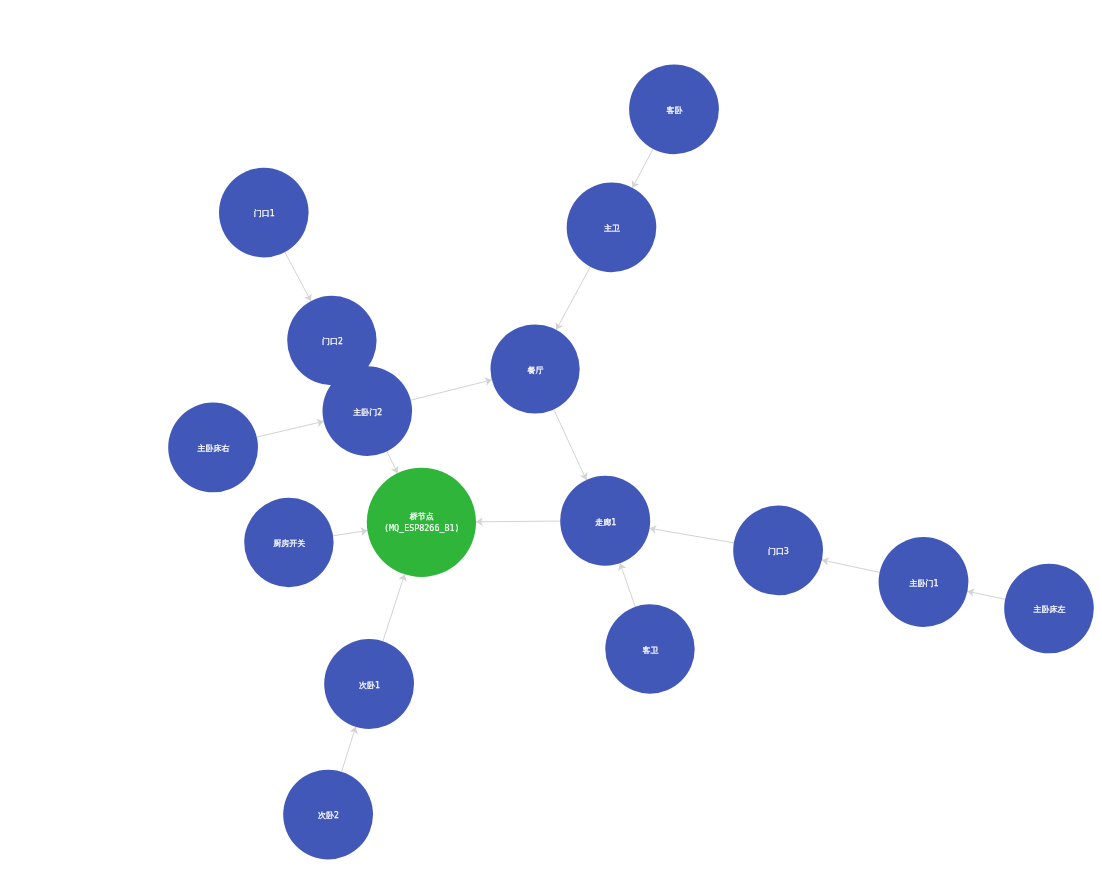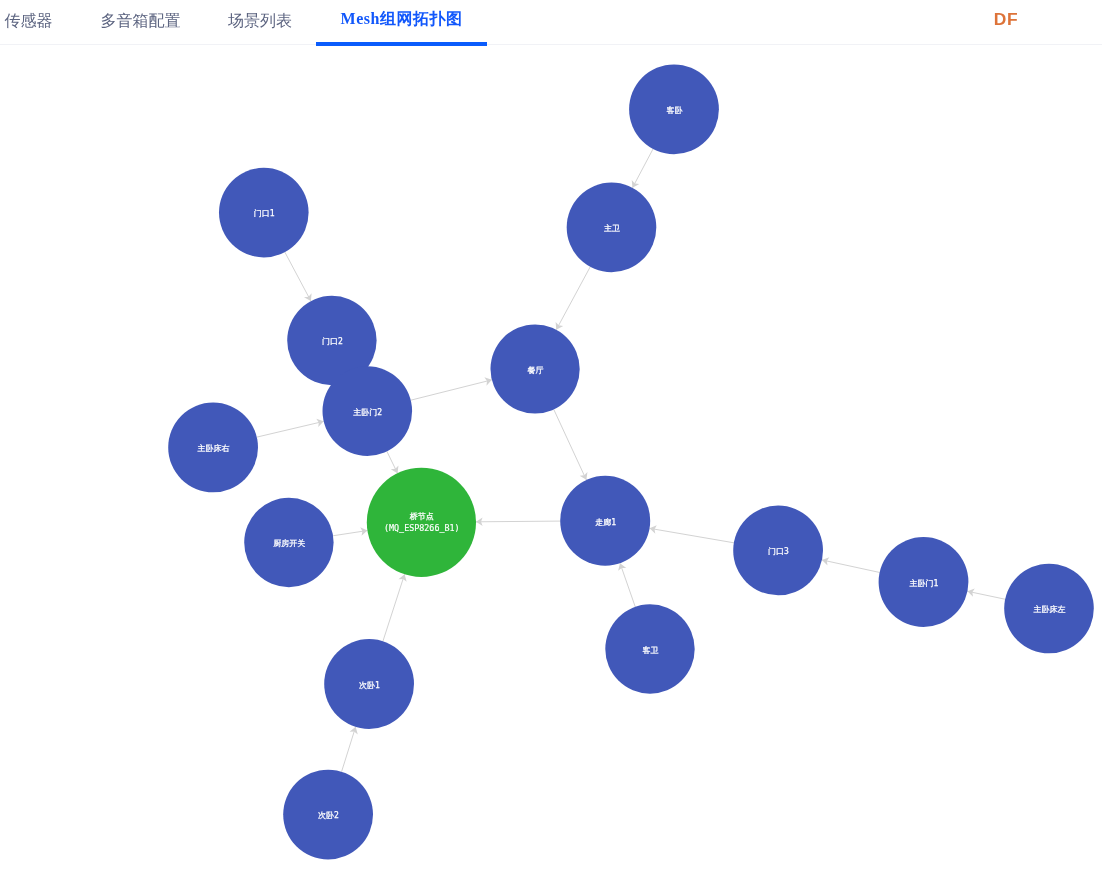--- a/index.html
+++ b/index.html
@@ -13,31 +13,20 @@
 .tab-underline{position:absolute;left:315.9px;top:42.0px;width:171.2px;height:3.6px;background:#0a5cfc;}
 .brand{position:absolute;left:993.8px;top:0;height:44px;line-height:39px;color:#dd7339;font-weight:bold;font-size:17.4px;letter-spacing:0.55px;}
 #graph{position:absolute;left:0;top:0;width:1102px;height:881px;}
 .node-label{font-family:"DejaVu Sans Mono",monospace;font-size:8px;fill:#fff;text-anchor:middle;will-change:transform;stroke:#fff;stroke-width:0.25px;paint-order:stroke fill;}
 .node-sublabel{font-size:8.4px;stroke-width:0.15px;}
 </style>
 </head>
 <body>
 
 <div id="app">
-  <div class="navbar">
-    <div class="nav-border"></div>
-    <div class="tabs" id="tabs">
-        <div class="tab" style="left: 4.4px;">传感器</div>
-        <div class="tab" style="left: 100.5px;">多音箱配置</div>
-        <div class="tab" style="left: 227.9px;">场景列表</div>
-        <div class="tab active" style="left: 340.6px;">Mesh组网拓扑图</div>
-      </div>
-    <div class="tab-underline"></div>
-    <div class="brand">DF</div>
-  </div>
   <svg id="graph" viewBox="0 0 1102 881">
       <line x1="653.00" y1="148.99" x2="632.46" y2="187.80" stroke="#d3d3d3" stroke-width="1"></line>
       <path d="M632.46,187.80 L639.34,183.98 L634.79,183.38 L631.74,179.96 Z" fill="#d3d3d3"></path>
       <line x1="590.23" y1="266.83" x2="556.28" y2="329.75" stroke="#d3d3d3" stroke-width="1"></line>
       <path d="M556.28,329.75 L563.20,325.98 L558.65,325.35 L555.63,321.90 Z" fill="#d3d3d3"></path>
       <line x1="284.86" y1="252.14" x2="310.89" y2="301.04" stroke="#d3d3d3" stroke-width="1"></line>
       <path d="M310.89,301.04 L311.59,293.20 L308.54,296.63 L303.99,297.24 Z" fill="#d3d3d3"></path>
       <line x1="351.94" y1="380.46" x2="347.22" y2="371.05" stroke="#d3d3d3" stroke-width="1"></line>
       <path d="M347.22,371.05 L348.11,363.23 L344.98,366.58 L340.42,367.08 Z" fill="#d3d3d3"></path>
       <line x1="256.81" y1="437.11" x2="323.69" y2="421.37" stroke="#d3d3d3" stroke-width="1"></line>

